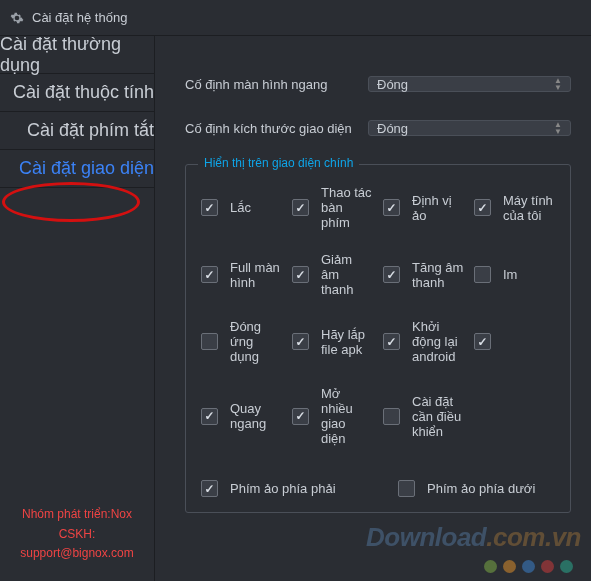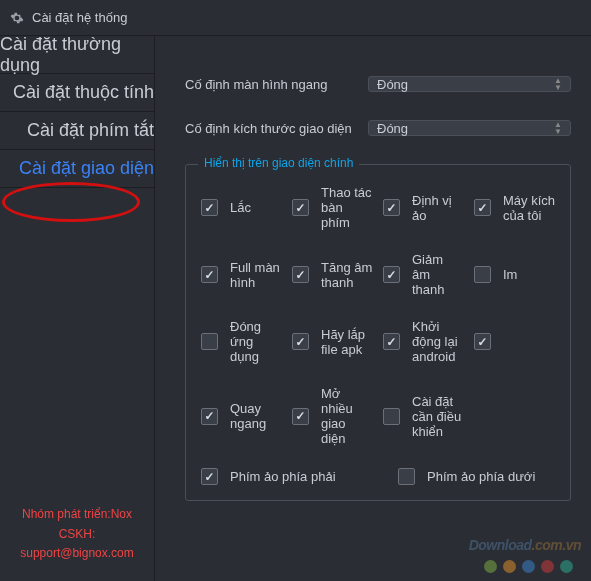--- a/index.html
+++ b/index.html
@@ -136,28 +136,28 @@
   content: "✓";
   color: #d8dde4;
   font-size: 12px;
   font-weight: bold;
 }
 .cb-label { color: #c8cdd4; font-size: 13px; }
 .footer-row {
   display: flex;
   align-items: flex-end;
   gap: 40px;
-  margin-top: 22px;
+  margin-top: 34px;
 }
 .footer-row .checkbox-item { flex: 1; }
 .watermark {
   position: absolute;
   right: 10px;
   bottom: 28px;
-  font-size: 14px;
+  font-size: 26px;
   font-style: italic;
   font-weight: bold;
   color: rgba(150,160,175,0.35);
   pointer-events: none;
   letter-spacing: -0.5px;
   margin-top: 19px;
 }
 .watermark .s1 { color: rgba(100,150,200,0.35); }
 .watermark .s2 { color: rgba(200,140,60,0.35); }
 .dots {
@@ -234,33 +234,33 @@
           <div class="checkbox-item">
             <div class="cb checked"></div>
             <span class="cb-label">Thao tác bàn phím</span>
           </div>
           <div class="checkbox-item">
             <div class="cb checked"></div>
             <span class="cb-label">Định vị ảo</span>
           </div>
           <div class="checkbox-item">
             <div class="cb checked"></div>
-            <span class="cb-label">Máy kích của tôi</span>
+            <span class="cb-label">Máy tính của tôi</span>
           </div>
           <div class="checkbox-item">
             <div class="cb checked"></div>
             <span class="cb-label">Full màn hình</span>
           </div>
           <div class="checkbox-item">
             <div class="cb checked"></div>
+            <span class="cb-label">Giảm âm thanh</span>
+          </div>
+          <div class="checkbox-item">
+            <div class="cb checked"></div>
             <span class="cb-label">Tăng âm thanh</span>
-          </div>
-          <div class="checkbox-item">
-            <div class="cb checked"></div>
-            <span class="cb-label">Giảm âm thanh</span>
           </div>
           <div class="checkbox-item">
             <div class="cb"></div>
             <span class="cb-label">Im</span>
           </div>
           <div class="checkbox-item">
             <div class="cb"></div>
             <span class="cb-label">Đóng ứng dụng</span>
           </div>
           <div class="checkbox-item">

